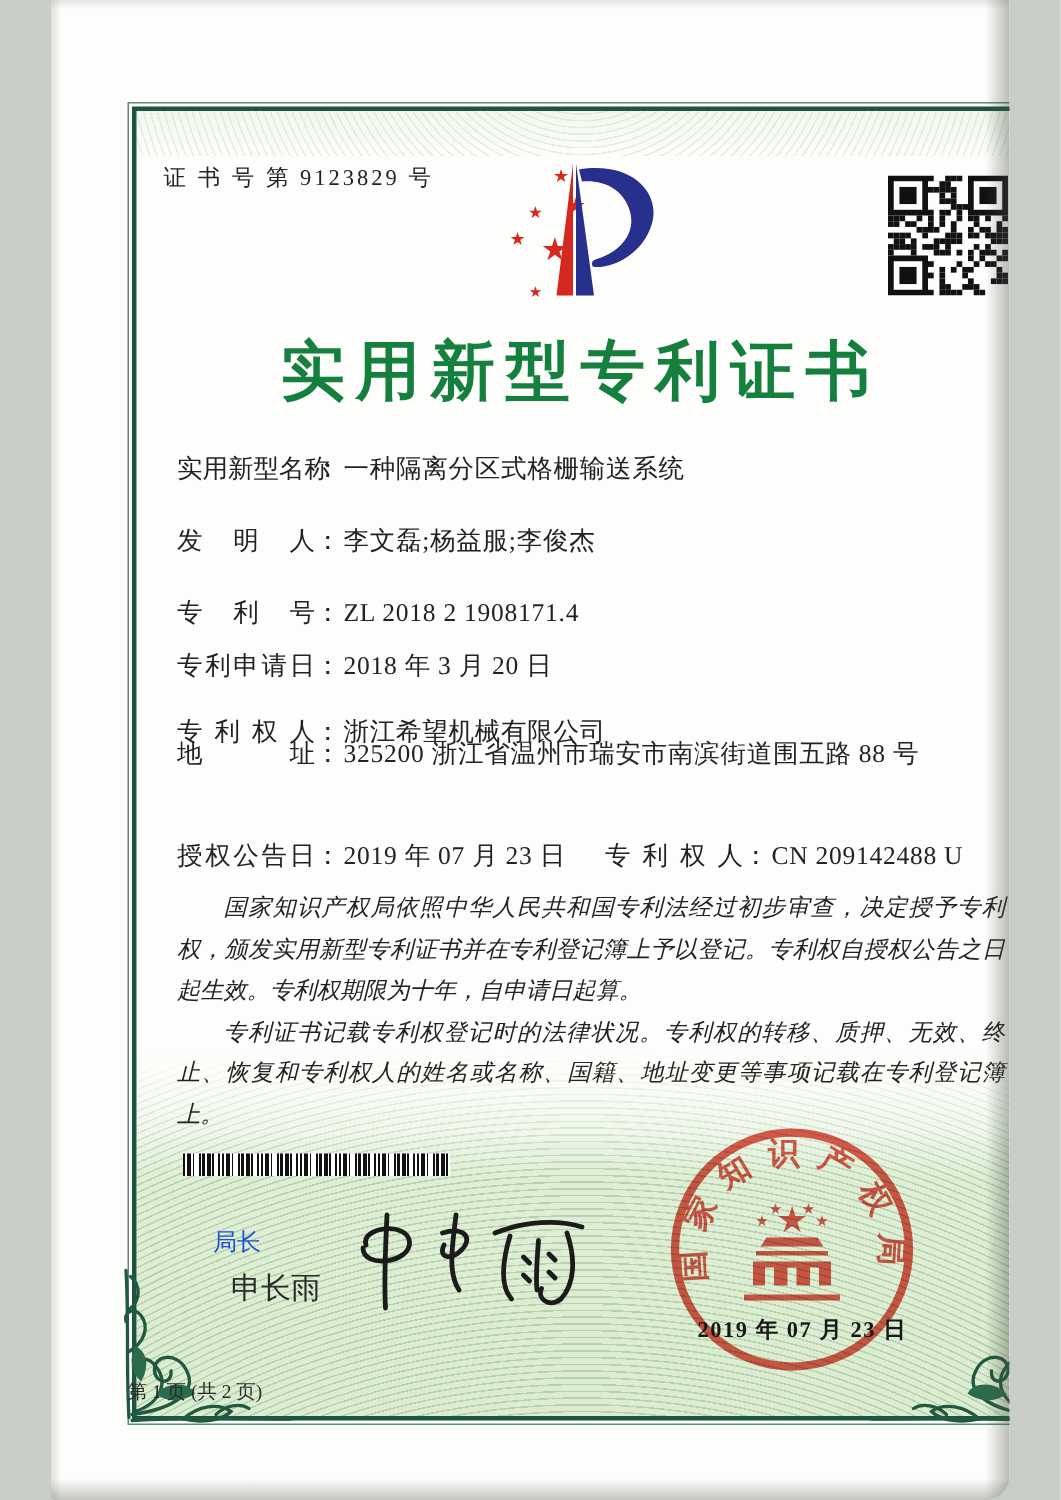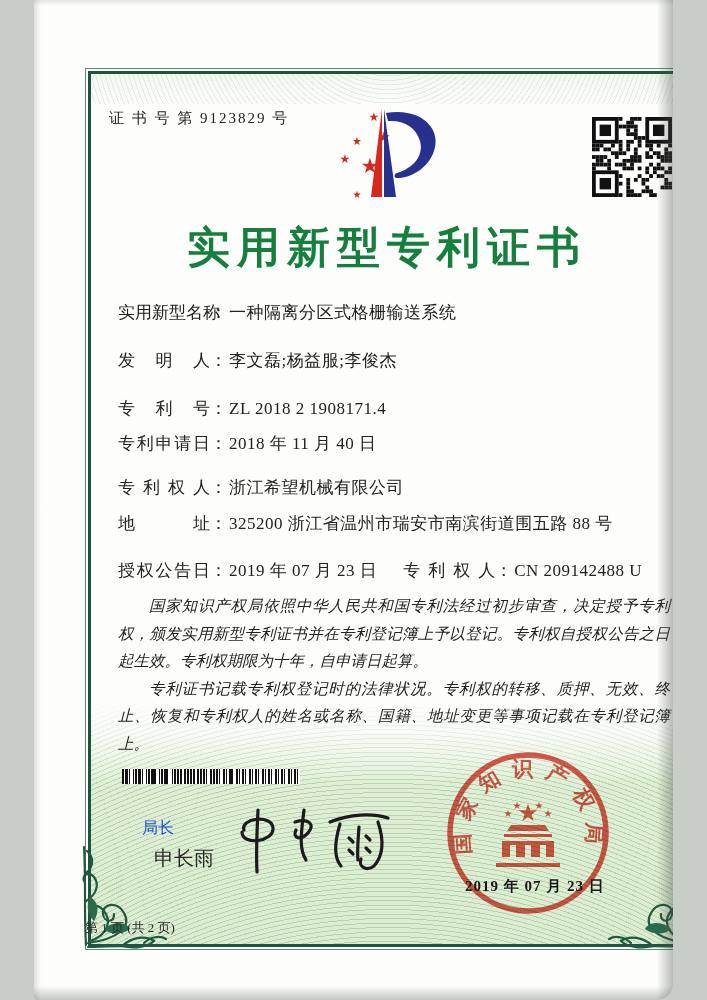--- a/index.html
+++ b/index.html
@@ -271,28 +271,28 @@
       <span class="fvalue">李文磊;杨益服;李俊杰</span>
   </div>
   <div class="frow" style="top:397px">
     <span class="flabel">专利号</span>
       <span class="fcolon">：</span>
       <span class="fvalue">ZL 2018 2 1908171.4</span>
   </div>
   <div class="frow" style="top:432px">
     <span class="flabel">专利申请日</span>
       <span class="fcolon">：</span>
-      <span class="fvalue">2018 年 11 月 40 日</span>
+      <span class="fvalue">2018 年 3 月 20 日</span>
   </div>
   <div class="frow" style="top:476px">
     <span class="flabel">专利权人</span>
       <span class="fcolon">：</span>
       <span class="fvalue">浙江希望机械有限公司</span>
   </div>
-  <div class="frow" style="top:512px">
+  <div class="frow" style="top:491px">
     <span class="flabel">地址</span>
       <span class="fcolon">：</span>
       <span class="fvalue">325200 浙江省温州市瑞安市南滨街道围五路 88 号</span>
   </div>
   <div class="frow" style="top:559px">
     <span class="flabel">授权公告日</span>
       <span class="fcolon">：</span>
       <span class="fvalue">2019 年 07 月 23 日</span>
     <span class="fgap"></span>
     <span class="flabel">专利权人</span>

